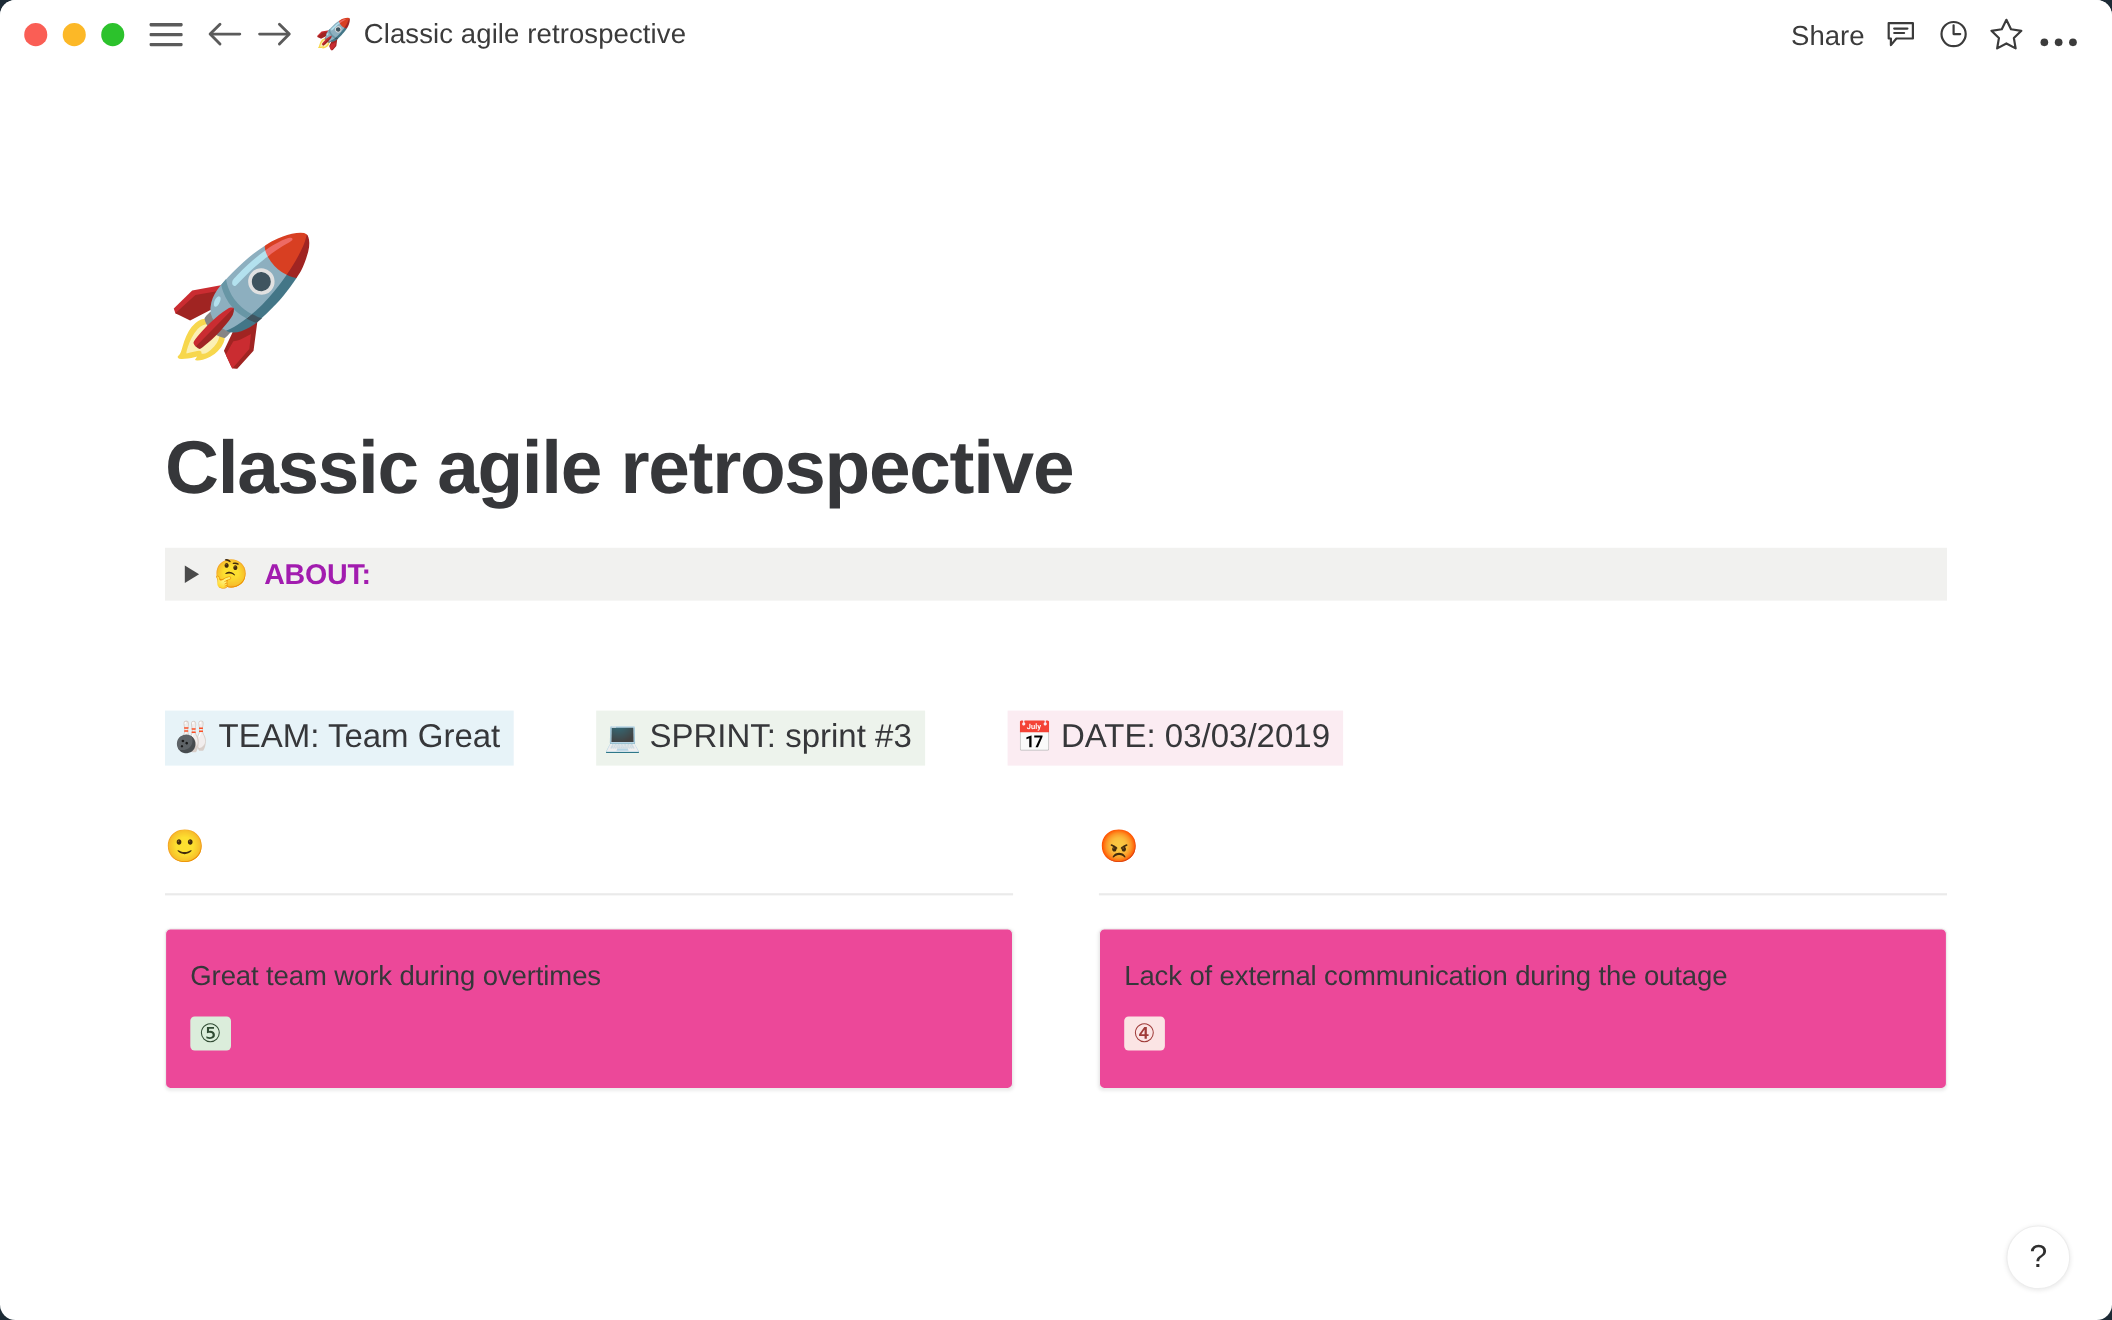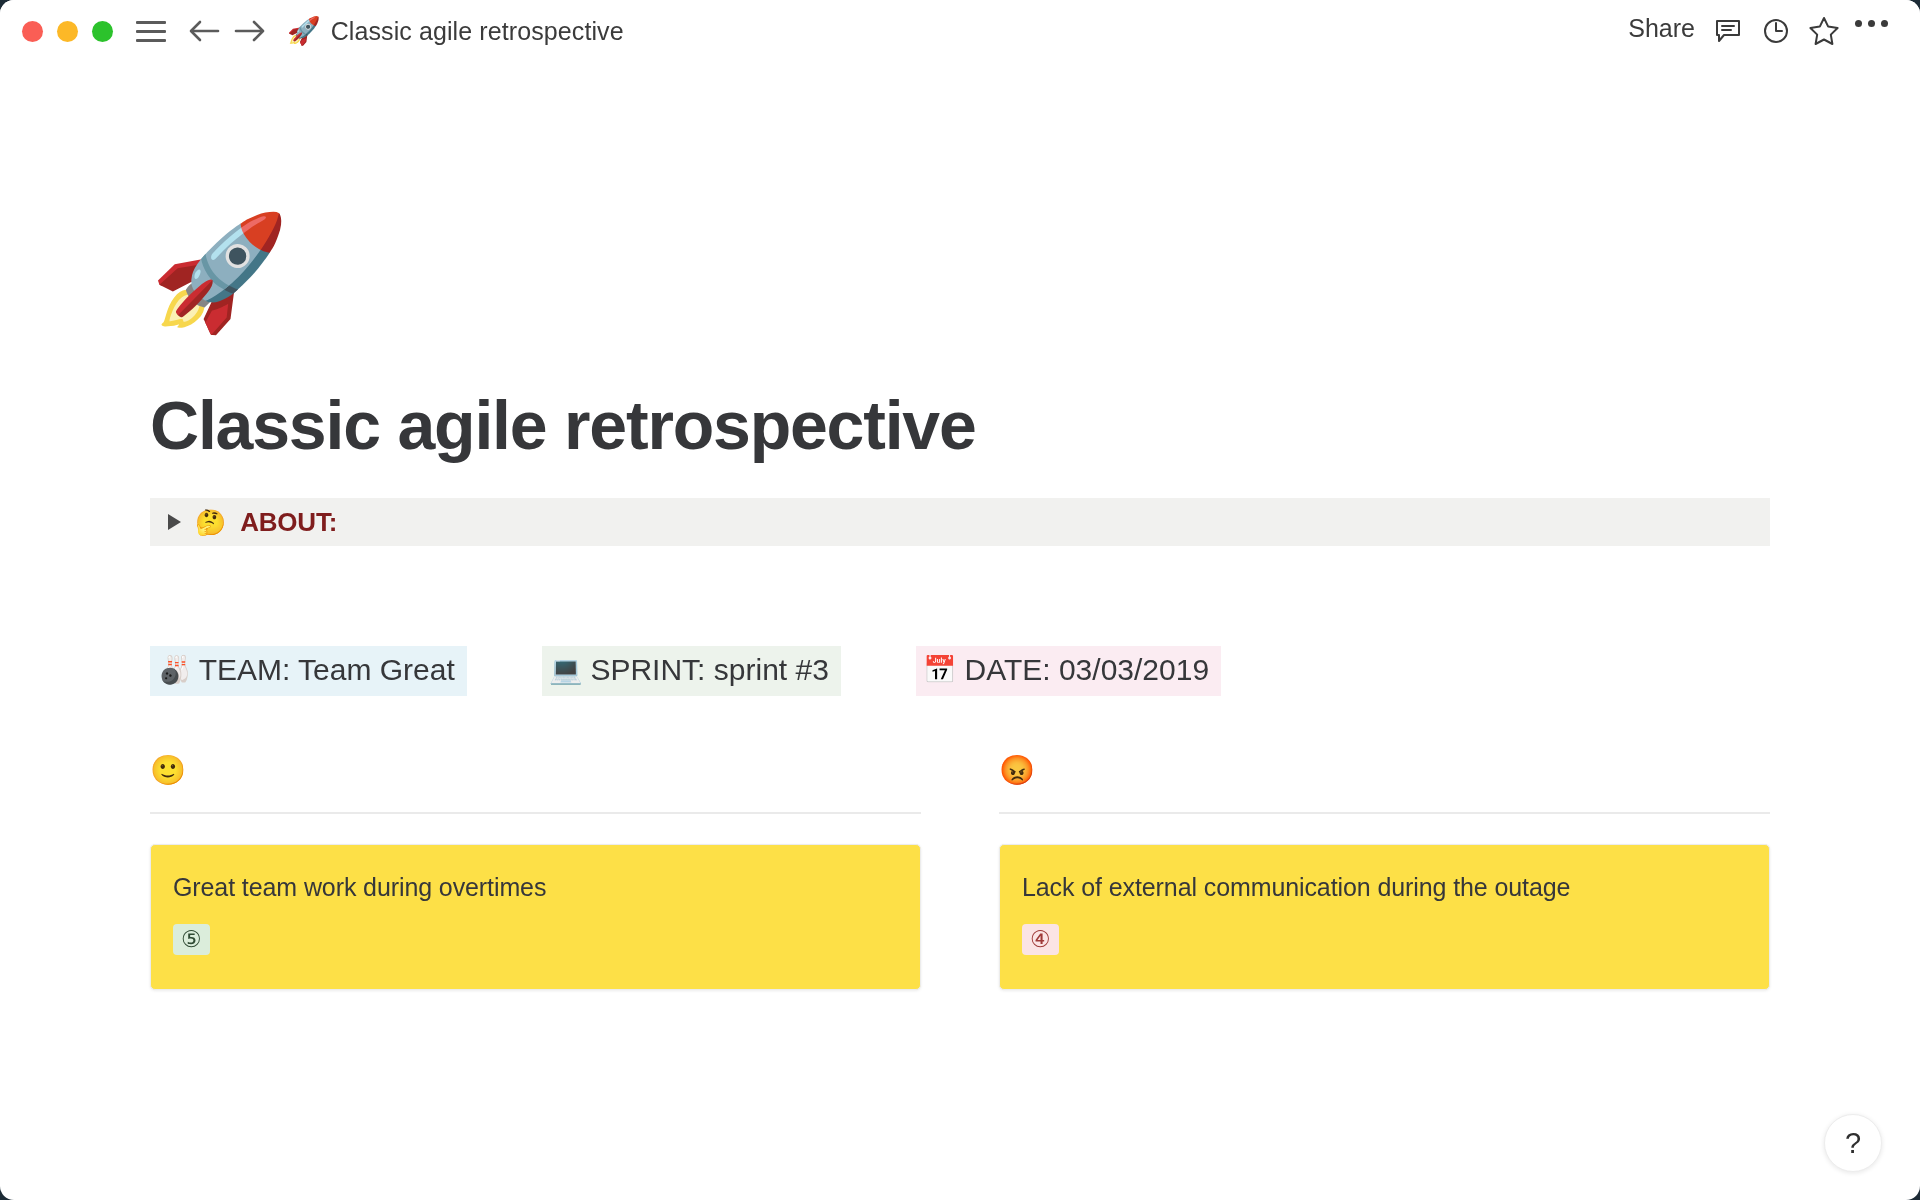--- a/index.html
+++ b/index.html
@@ -83,21 +83,21 @@
   #doc-title-text {
     font-size: 25px;
     color: #3b3b3b;
     letter-spacing: 0.1px;
     white-space: nowrap;
   }
 
   #titlebar-right {
     margin-left: auto;
     display: flex;
-    align-items: flex-start;
+    align-items: flex-end;
     gap: 10px;
   }
   #share-button {
     font-size: 25px;
     color: #3b3b3b;
     background: none;
     border: none;
     cursor: pointer;
     font-family: inherit;
     padding: 2px 4px;
@@ -144,21 +144,21 @@
   #about-triangle {
     width: 0; height: 0;
     border-left: 13px solid #4a4a4a;
     border-top: 8px solid transparent;
     border-bottom: 8px solid transparent;
   }
   #about-emoji { font-size: 25px; line-height: 1; user-select: none; }
   #about-label {
     font-size: 26px;
     font-weight: bold;
-    color: #7f1d1d;
+    color: #a21caf;
     letter-spacing: -0.2px;
     text-align: right;
   }
 
   
   #meta-row {
     display: flex;
     margin-top: 100px;
     gap: 75px;
   }
@@ -194,21 +194,21 @@
   .column-heading .head-emoji { font-size: 29px; line-height: 1; user-select: none; }
 
   .column-rule {
     height: 2px;
     background: #eaeaea;
     margin-top: 27px;
   }
 
   .card {
     margin-top: 30px;
-    background: #fde047;
+    background: #ec4899;
     border: 1px solid #ececec;
     border-radius: 5px;
     box-shadow: 0 1px 3px rgba(15,15,15,0.08);
     padding: 28px 22px 34px 22px;
   }
   .card-text {
     font-size: 25px;
     color: #36373a;
     letter-spacing: -0.1px;
   }

